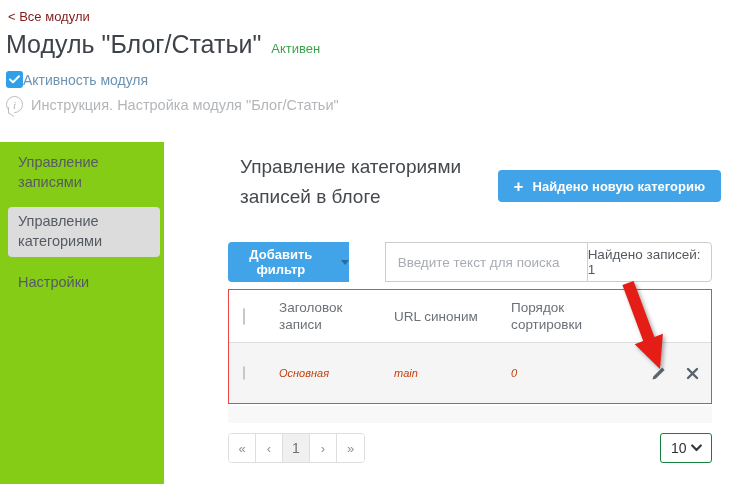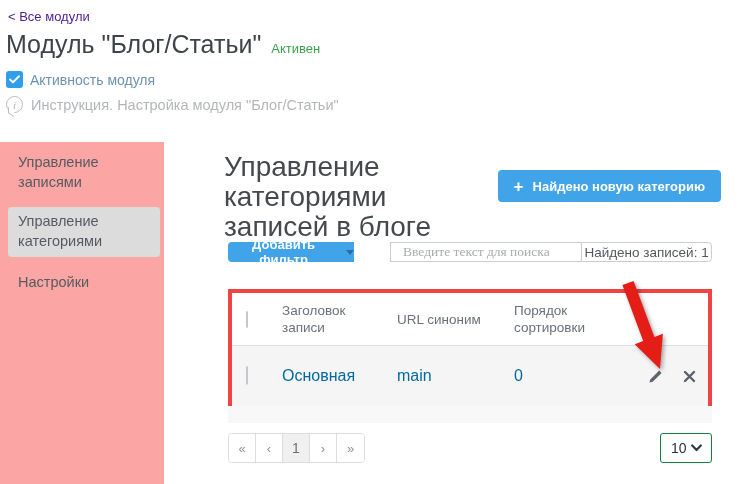--- a/index.html
+++ b/index.html
@@ -1,68 +1,68 @@
 <!DOCTYPE html>
 <html><head>
 <meta charset="utf-8">
 <style>
   * { margin:0; padding:0; box-sizing:border-box; }
   html,body { background:#fff; }
   body { font-family:"Liberation Sans","DejaVu Sans",sans-serif; }
   #app { position:relative; width:740px; height:484px; background:#fff; overflow:hidden; }
 
   
-  .back-link { position:absolute; left:8px; top:9px; font-size:13px; color:#4c1d95; cursor:pointer; }
+  .back-link { position:absolute; left:8px; top:9px; font-size:13px; color:#7f1d1d; cursor:pointer; }
   .page-title { position:absolute; left:6px; top:30px; font-size:25px; font-weight:400; color:#3e4349; white-space:nowrap; }
   .status-badge { font-size:13px; color:#3da14e; margin-left:10px; font-weight:400; }
-  .check-row { position:absolute; left:6px; top:71px; display:flex; align-items:center; gap:7px; cursor:pointer; }
+  .check-row { position:absolute; left:6px; top:71px; display:flex; align-items:center; cursor:pointer; }
   .checkbox-on { width:17px; height:17px; background:#2e9fe8; border-radius:3px; display:flex; align-items:center; justify-content:center; }
   .check-label { font-size:14px; color:#6b93b3; }
   .instr-row { position:absolute; left:6px; top:96px; display:flex; align-items:center; gap:8px; cursor:pointer; }
   .info-icon { width:17px; height:17px; border:1px solid #bcbcbc; border-radius:50%; color:#b5b5b5;
                font-size:11px; font-style:italic; font-family:"Liberation Serif",serif;
                display:flex; align-items:center; justify-content:center; position:relative; }
   .info-icon::after { content:""; position:absolute; left:1px; bottom:-3px; width:5px; height:5px;
                border-left:1px solid #bcbcbc; border-bottom:1px solid #bcbcbc; transform:skewY(35deg); background:#fff; border-top:none; }
   .instr-text { font-size:14.5px; color:#b3b6b9; }
 
   
-  .sidebar { position:absolute; left:0; top:142px; width:164px; height:342px; background:#fca5a5; padding-top:3px; }
+  .sidebar { position:absolute; left:0; top:142px; width:164px; height:342px; background:#84cc16; padding-top:3px; }
   .side-item { margin:0 4px 0 8px; padding:7px 10px; font-size:14.5px; line-height:20px; color:#565b62; cursor:pointer; border-radius:4px; }
   .side-item.active { background:#dcdcdc; margin-top:8px; margin-bottom:8px; padding-top:4px; padding-bottom:6px; }
 
   
   .content { position:absolute; left:200px; top:142px; width:540px; height:342px; background:#fff; }
-  .heading { position:absolute; left:24px; top:10px; width:272px; font-size:28px; line-height:30px; font-weight:400; color:#45494e; }
+  .heading { position:absolute; left:40px; top:10px; width:272px; font-size:19px; line-height:30px; font-weight:400; color:#45494e; }
   .add-btn { position:absolute; right:19px; top:28px; height:32px; background:#41a4e8; border:none; border-radius:4px;
              color:#fff; font-size:13px; font-weight:bold; padding:0 16px; display:flex; align-items:center; gap:9px; cursor:pointer;
              font-family:inherit; }
   .add-btn .plus { font-size:17px; font-weight:bold; line-height:1; }
 
-  .filter-bar { position:absolute; left:28px; top:100px; width:484px; height:20px; display:flex; }
+  .filter-bar { position:absolute; left:28px; top:100px; width:484px; height:40px; display:flex; }
   .filter-btn { width:132px; background:#41a4e8; border:none; border-radius:4px 0 0 4px; color:#fff; font-size:13px; font-weight:bold;
                 display:flex; align-items:center; justify-content:center; gap:7px; cursor:pointer; font-family:inherit; }
   .caret-down { width:0; height:0; border-left:4.5px solid transparent; border-right:4.5px solid transparent; border-top:5px solid #2a6c9e; }
-  .search-input { flex:1; border:1px solid #ccc; border-right:none; padding:0 12px; font-size:13.5px; color:#444; outline:none; font-family:Liberation Serif, serif;margin-left:36px; }
+  .search-input { flex:1; border:1px solid #ccc; border-right:none; padding:0 12px; font-size:13.5px; color:#444; outline:none; font-family:Liberation Sans, sans-serif;margin-left:36px; }
   .search-input::placeholder { color:#a8acb1; }
   .found-box { width:137px; border:1px solid #ccc; border-radius:0 4px 4px 0; display:flex; align-items:center; justify-content:center;
                font-size:13.5px; color:#54595f; }
 
   
-  .cat-table { position:absolute; left:28px; top:147px; width:484px; border:4px solid #ef4444; }
+  .cat-table { position:absolute; left:28px; top:147px; width:484px; border:1px solid #ef4444; }
   .t-row { display:flex; align-items:center; }
   .t-head { height:52px; background:#fff; }
   .t-data { height:61px; background:#f5f5f5; border-top:1px solid #ddd; }
   .c-check { width:50px; padding-left:14px; }
   .c-title { width:115px; padding-right:14px; }
   .c-url   { width:117px; padding-right:10px; }
   .c-sort  { width:120px; padding-right:10px; }
   .c-act   { flex:1; display:flex; justify-content:flex-end; align-items:center; gap:19px; padding-right:12px; }
   .t-head .cell { font-size:13.5px; color:#6b7178; line-height:17px; }
-  .t-data .cell { font-size:16px; color:#0369a1; }
+  .t-data .cell { font-size:11px; color:#c2410c;font-style:italic; }
   .checkbox-off { width:15px; height:15px; background:#fff; border:1px solid #c3c8cc; border-radius:2px; cursor:pointer; }
   .icon-btn { cursor:pointer; display:flex; align-items:center; }
   .table-strip { position:absolute; left:28px; top:264px; width:484px; height:17px; background:#f8f8f8; }
 
   
   .bottom-bar { position:absolute; left:28px; top:291px; width:484px; height:30px; display:flex; justify-content:space-between; align-items:center; }
   .pager { display:inline-flex; border:1px solid #ddd; border-radius:4px; overflow:hidden; height:30px; }
   .pg-btn { width:27px; height:28px; display:flex; align-items:center; justify-content:center; background:#fff;
             border-right:1px solid #ddd; font-size:13px; color:#8b9198; cursor:pointer; }
   .pg-btn:last-child { border-right:none; }

